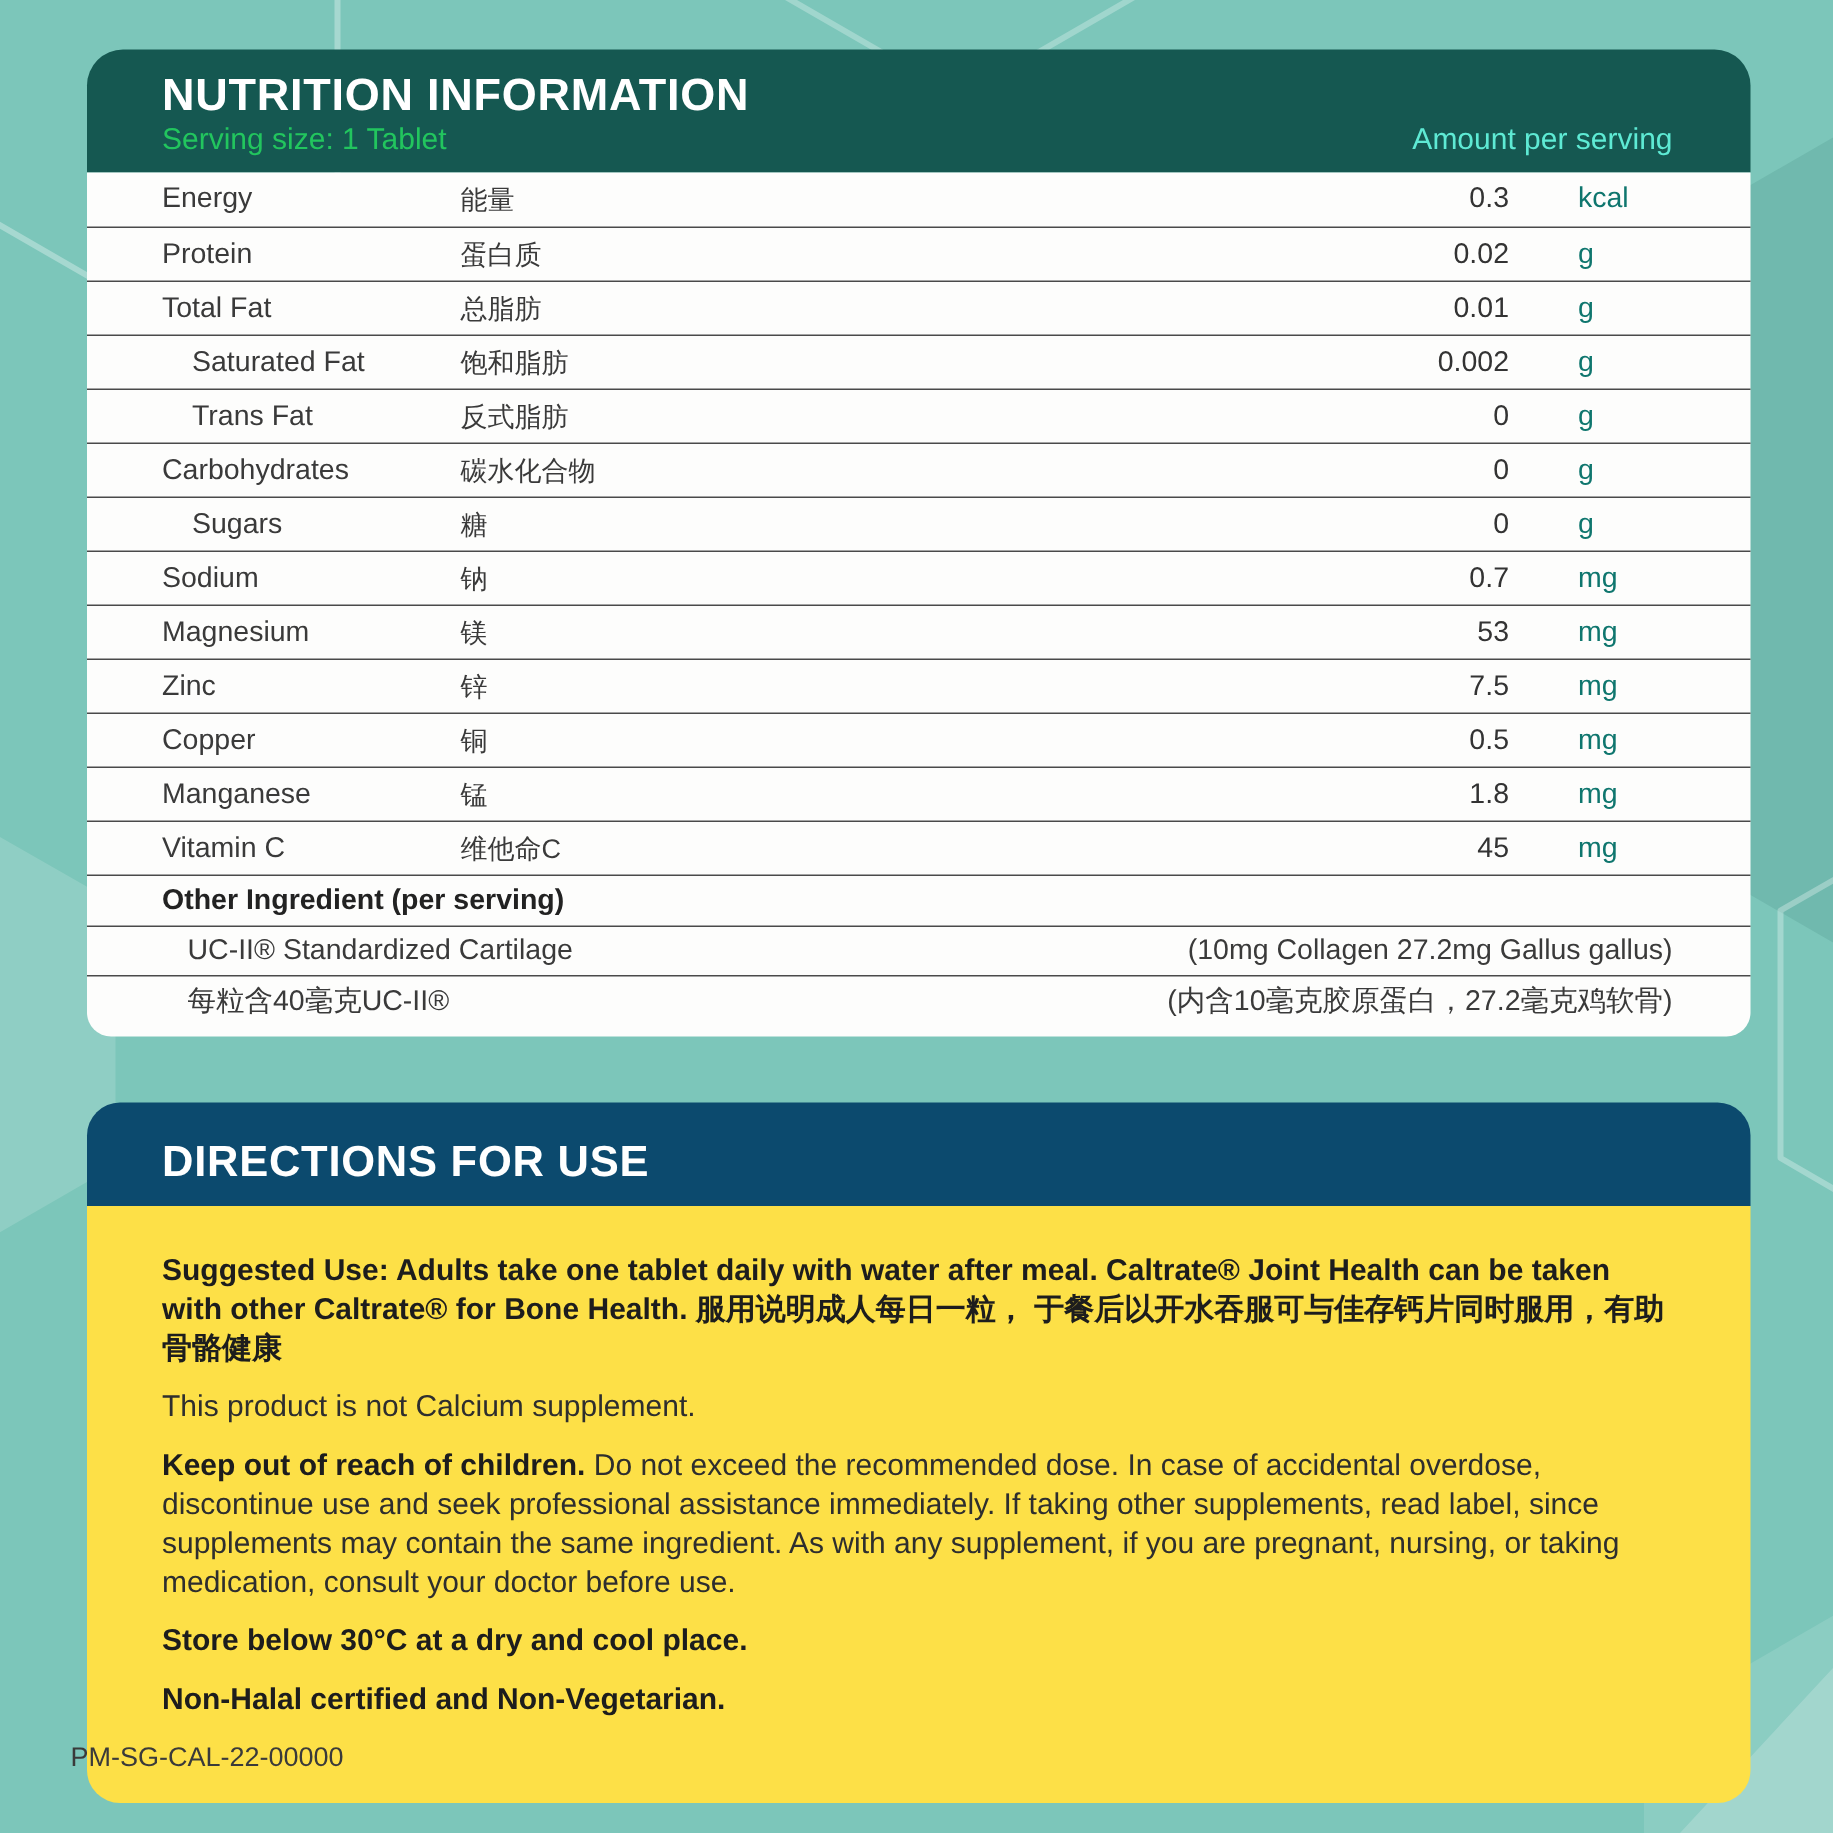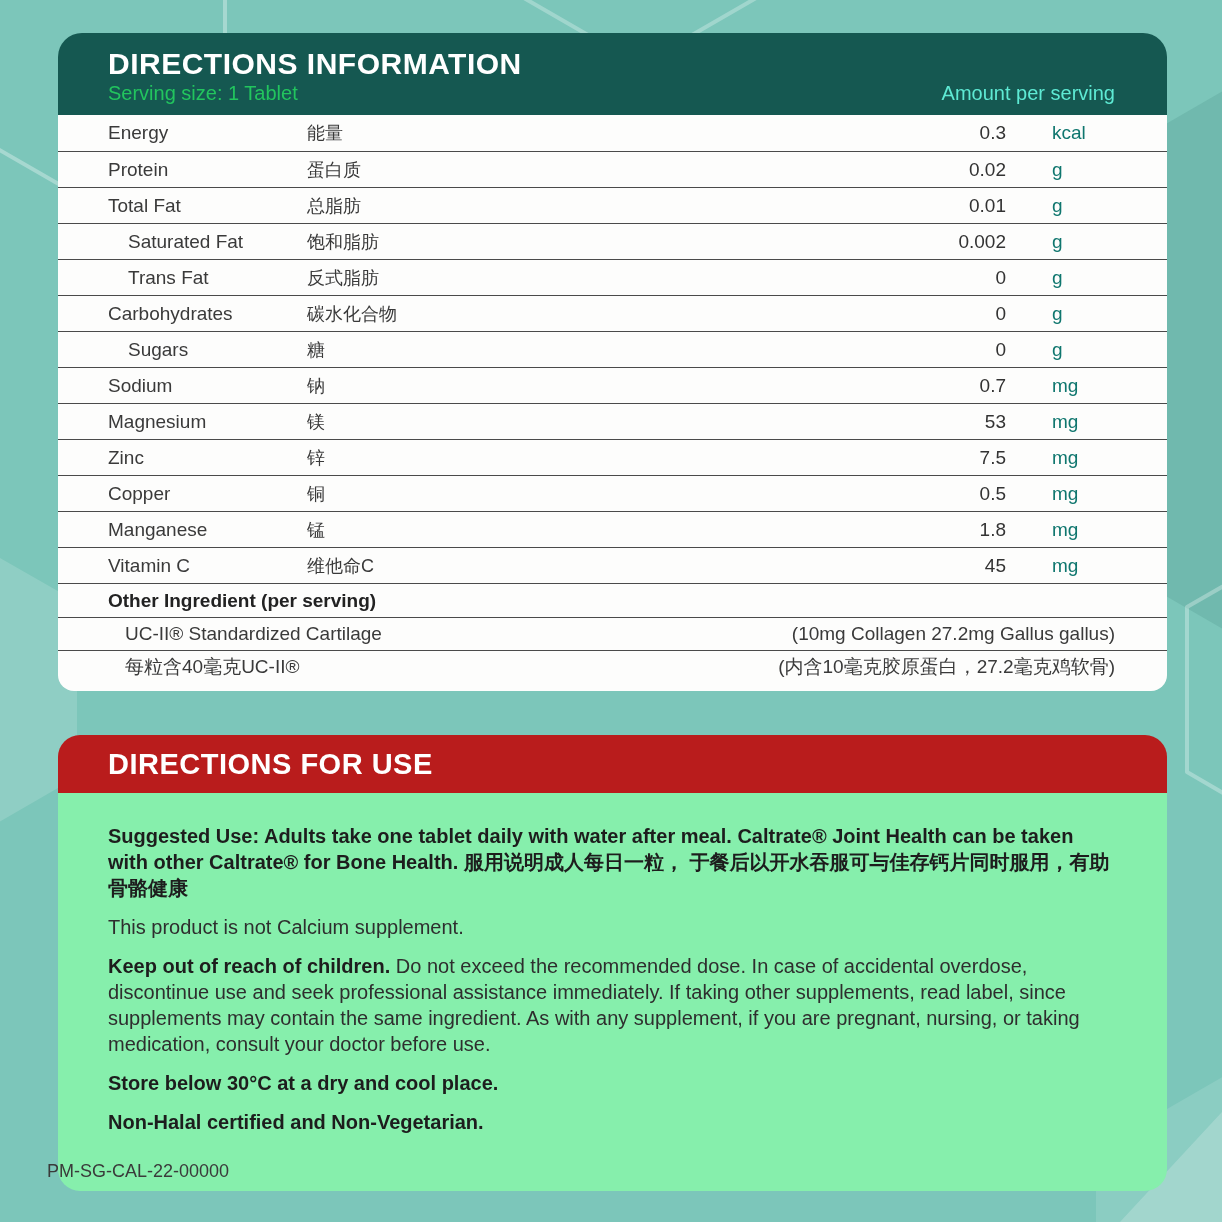--- a/index.html
+++ b/index.html
@@ -38,26 +38,26 @@
   .c-val{width:120px;text-align:right;font-size:19px;color:#333;}
   .c-unit{width:119px;padding-left:4px;box-sizing:border-box;font-size:19px;color:#0f766e;}
   .trow.section-head{height:34px;}
   .section-label{padding-left:50px;font-size:19px;font-weight:700;color:#222;}
   .trow.other{height:33px;font-size:19px;color:#3a3a3a;}
   .other-left{padding-left:67px;}
   .other-right{margin-left:auto;padding-right:52px;}
 
   
   .dir-header{
-    background:#b91c1c;color:#fff;border-radius:22px 22px 0 0;
-    padding:13px 50px 12px 50px;box-sizing:border-box;
+    background:#0c4a6e;color:#fff;border-radius:22px 22px 0 0;
+    padding:24px 50px 12px 50px;box-sizing:border-box;
   }
   .dir-title{font-size:29px;font-weight:700;letter-spacing:.5px;}
   .dir-body{
-    background:#86efac;border-radius:0 0 22px 22px;
+    background:#fde047;border-radius:0 0 22px 22px;
     box-sizing:border-box;height:398px;
     padding:30px 55px 0 50px;
     font-size:20px;line-height:1.3;color:#2e2e2e;
   }
   .dir-body p{margin:0 0 13px 0;}
   .bold{font-weight:700;color:#1d1d1d;}
 
   .footer-code{
     position:absolute;left:47px;top:1161px;
     font-size:18px;color:#3a3a3a;
@@ -71,21 +71,21 @@
   <polygon points="770,-10 640,65 510,-10 510,-160 640,-235 770,-160" fill="none" stroke="rgba(255,255,255,0.28)" stroke-width="4" stroke-linejoin="round"></polygon>
   <polygon points="1597,525 1320,685 1043,525 1043,195 1320,35 1597,195" fill="rgba(10,80,72,0.10)"></polygon>
   <polygon points="1473,772 1330,855 1187,772 1187,607 1330,525 1473,607" fill="none" stroke="rgba(255,255,255,0.30)" stroke-width="4" stroke-linejoin="round"></polygon>
   <polygon points="77,777 -75,865 -227,777 -227,602 -75,515 77,602" fill="rgba(255,255,255,0.15)"></polygon>
   <polygon points="1120,1222 1222,1112 1222,1222" fill="rgba(255,255,255,0.20)"></polygon>
   <polygon points="1494,1380 1295,1495 1096,1380 1096,1150 1295,1035 1494,1150" fill="rgba(255,255,255,0.12)"></polygon>
 </svg>
 
 <div class="card" style="top:33px;">
   <div class="panel-header">
-    <div class="panel-title">DIRECTIONS INFORMATION</div>
+    <div class="panel-title">NUTRITION INFORMATION</div>
     <div class="serving-line">
       <span class="serving-size">Serving size: 1 Tablet</span>
       <span class="amount-header">Amount per serving</span>
     </div>
   </div>
 
   <div class="panel-body">
 
     <div class="trow">
       <span class="c-name">Energy</span>

